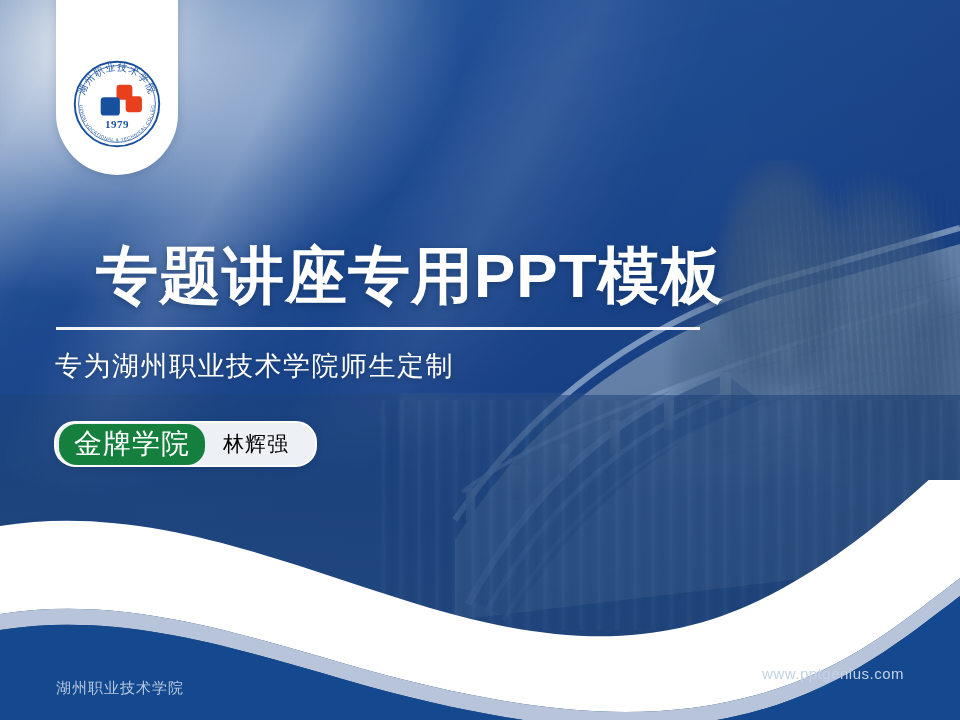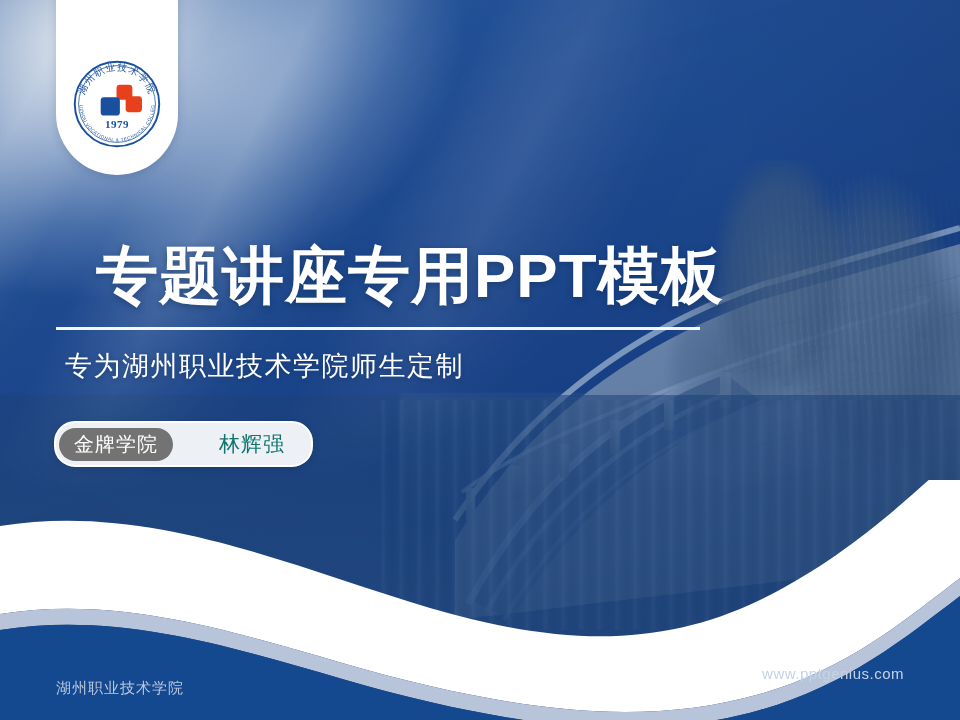--- a/index.html
+++ b/index.html
@@ -163,21 +163,21 @@
   }
   .title-rule {
     position: absolute;
     left: 56px; top: 327px;
     width: 644px; height: 3px;
     background: #ffffff;
     opacity: .95;
   }
   .subtitle {
     position: absolute;
-    left: 65px; top: 348px;
+    left: 55px; top: 348px;
     font-size: 27px;
     color: #ffffff;
     letter-spacing: 1.5px;
     text-shadow: 0 1px 4px rgba(12,40,78,0.45);
     white-space: nowrap;
   }
 
   
   .badge {
     position: absolute;
@@ -185,36 +185,35 @@
     height: 42px;
     display: flex;
     align-items: center;
     background: rgba(255,255,255,0.92);
     border: 2px solid #ffffff;
     border-radius: 21px;
     padding: 0 4px 0 3px;
     box-shadow: 0 2px 6px rgba(10,40,80,0.25);
   }
   .badge-tag {
-    background: #737373;
+    background: #15803d;
     color: #ffffff;
-    font-size: 20px;
+    font-size: 28px;
     letter-spacing: 1px;
     border-radius: 18px;
     padding: 6px 15px 7px;
     line-height: 1;
     white-space: nowrap;
   }
   .badge-name {
-    color: #0f766e;
+    color: #000000;
     font-size: 21px;
     letter-spacing: 1px;
     padding: 0 22px 0 18px;
     white-space: nowrap;
-    margin-left: 28px;
   }
 
   
   .waves { position: absolute; left: 0; right: 0; bottom: 0; height: 240px; }
   .waves svg { display: block; }
 
   
   .footer-left {
     position: absolute;
     left: 56px; bottom: 22px;

